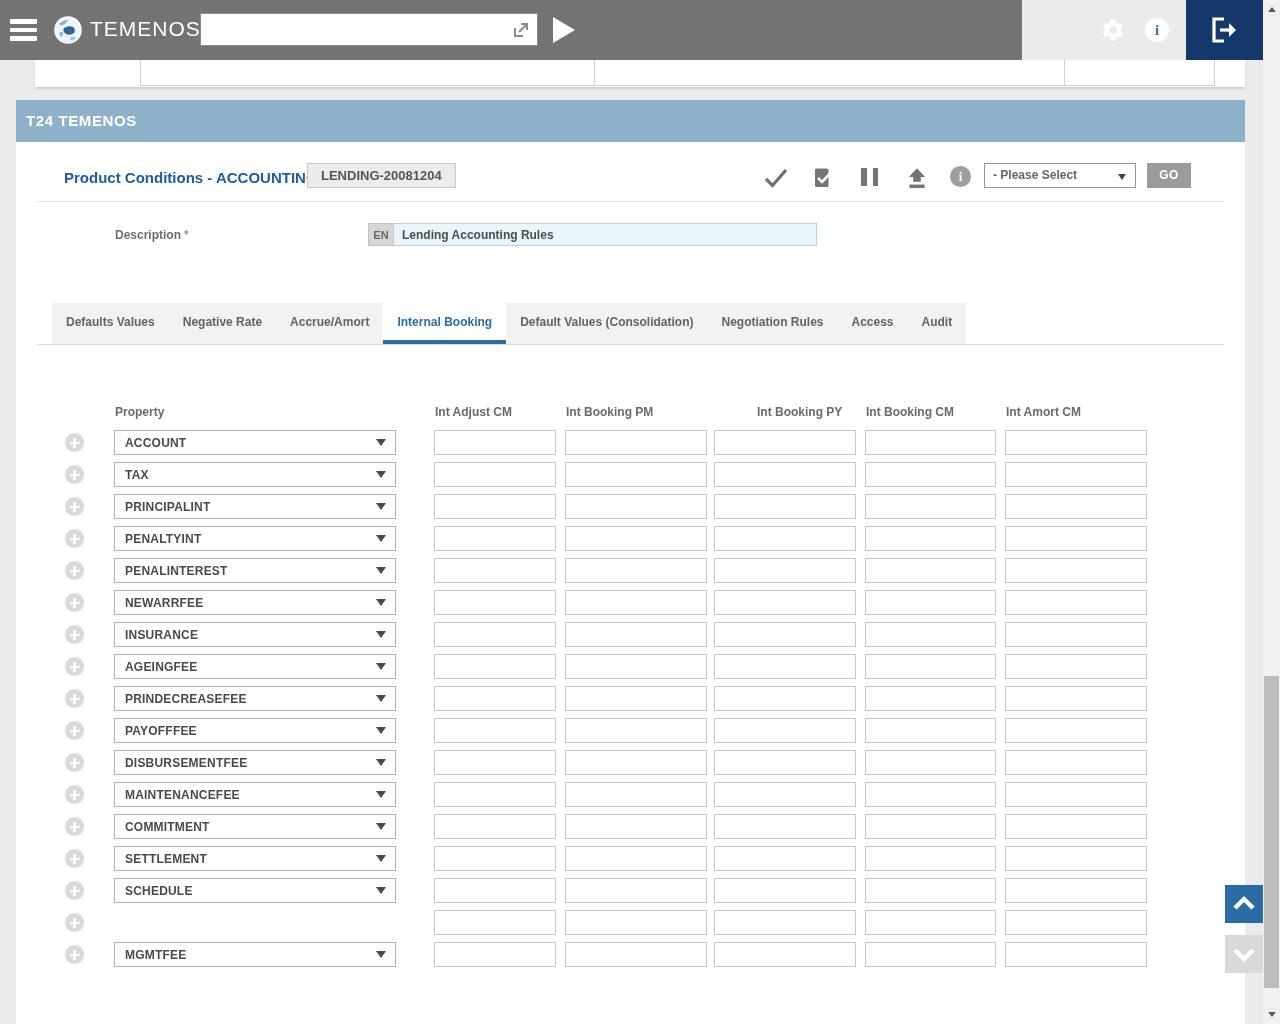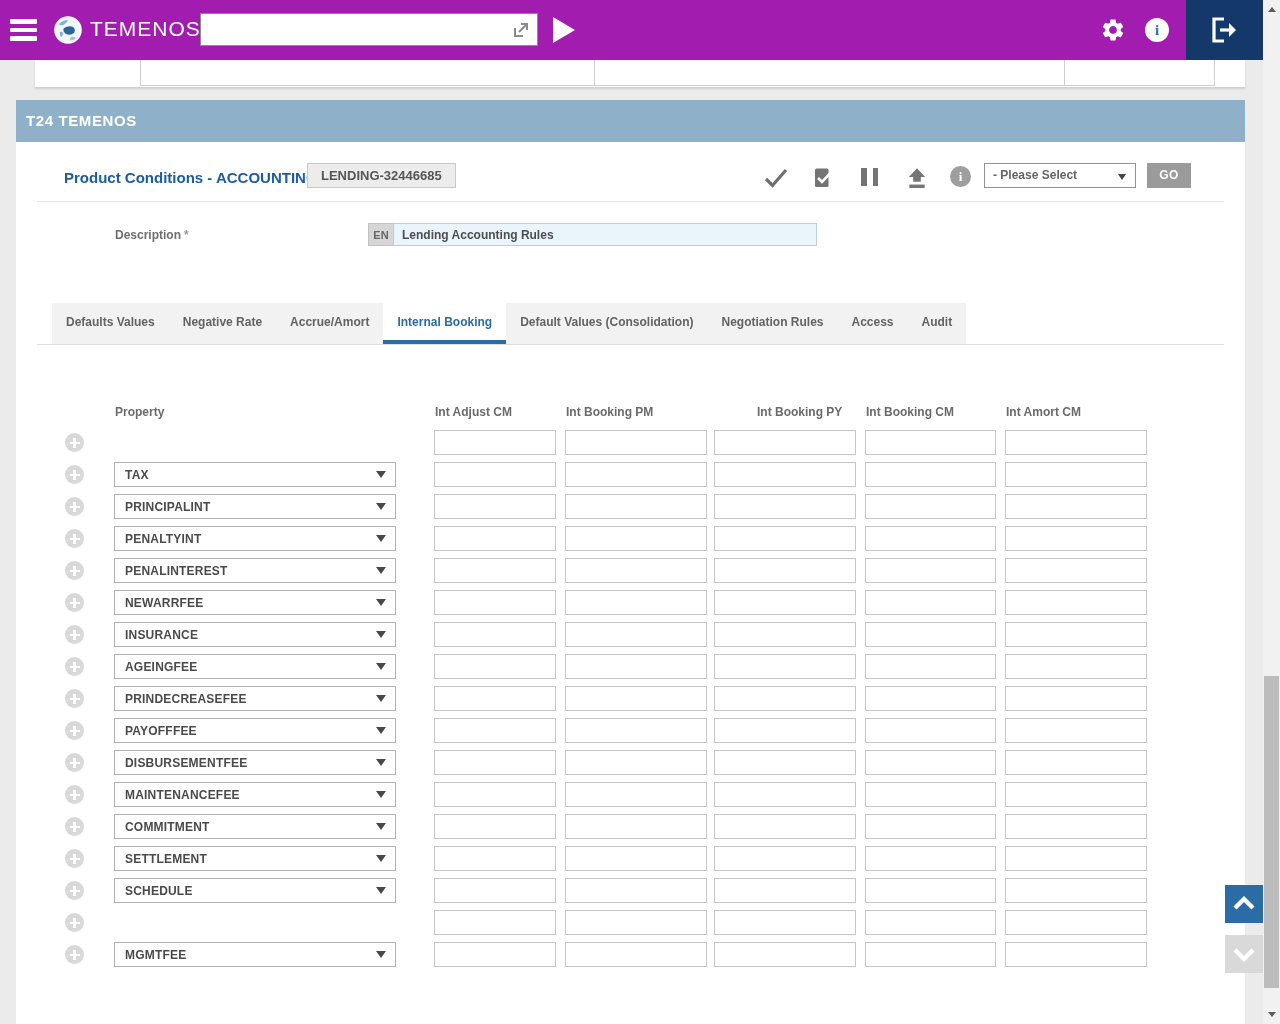--- a/index.html
+++ b/index.html
@@ -1,21 +1,21 @@
 <!DOCTYPE html>
 <html><head>
 <meta charset="utf-8">
 <style>
   * { margin:0; padding:0; box-sizing:border-box; }
   html,body { width:1280px; height:1024px; }
   body { font-family:"Liberation Sans","DejaVu Sans",sans-serif; background:#ebebeb; overflow:hidden; }
   #screen { position:relative; width:1280px; height:1024px; background:#ebebeb; overflow:hidden; }
 
   
-  .topbar { position:absolute; left:0; top:0; width:1280px; height:60px; background:#a21caf; z-index:30; }
+  .topbar { position:absolute; left:0; top:0; width:1022px; height:60px; background:#737373; z-index:30; }
   .hamburger { position:absolute; left:10px; top:19px; width:27px; height:22px; cursor:pointer; }
   .hamburger span { display:block; width:27px; height:4.5px; background:#fff; border-radius:1px; margin-bottom:4px; }
   .globe { position:absolute; left:54px; top:16px; width:28px; height:28px; }
   .brand { position:absolute; left:90px; top:17px; color:#fff; font-size:21px; font-weight:400; letter-spacing:1px; }
   .searchbox { position:absolute; left:200px; top:13px; width:338px; height:33px; background:#fff; border:1px solid #8c8c8c; }
   .searchbox input { position:absolute; left:4px; top:1px; width:300px; height:29px; border:none; outline:none; font-size:13px; background:transparent; }
   .open-icon { position:absolute; right:5px; top:5px; width:22px; height:22px; }
   .play-btn { position:absolute; left:553px; top:17px; width:0; height:0; border-left:22px solid #fff; border-top:13px solid transparent; border-bottom:13px solid transparent; cursor:pointer; }
   .tb-gear { position:absolute; left:1100px; top:17px; width:26px; height:26px; cursor:pointer; }
   .tb-info { position:absolute; left:1145px; top:18px; width:24px; height:24px; background:#fff; border-radius:50%; color:#3570a8; font-weight:700; font-size:15px; text-align:center; line-height:24px; cursor:pointer; font-family:"Liberation Serif",serif; }
@@ -131,21 +131,21 @@
     <div class="pbox" style="left:559px;width:471px;"></div>
     <div class="pbox" style="left:1029px;width:151px;"></div>
   </div>
 
   <div class="t24bar">
     <div class="t24title">T24 TEMENOS</div>
   </div>
 
   <div class="main">
     <div class="page-title">Product Conditions - ACCOUNTING</div>
-    <div class="record-badge">LENDING-32446685</div>
+    <div class="record-badge">LENDING-20081204</div>
 
     <svg class="tool-ic" style="left:747px;" viewBox="0 0 26 24">
       <path d="M3 13 L9.5 19.5 L23 4" fill="none" stroke="#6f6f6f" stroke-width="3.2"></path>
     </svg>
     <svg class="tool-ic" style="left:794px;" viewBox="0 0 24 24">
       <rect x="4" y="2.5" width="13.5" height="18.5" rx="1.5" fill="#757575"></rect>
       <path d="M7 12 L11 16 L20 6.5" fill="none" stroke="#ffffff" stroke-width="2.6"></path>
     </svg>
     <div class="tool-ic tool-pause" style="left:842px;"><span></span><span></span></div>
     <svg class="tool-ic" style="left:888px;" viewBox="0 0 22 22">
@@ -188,20 +188,24 @@
     <div class="colhead" style="left:699px;margin-left:42px;">Int Booking PY</div>
     <div class="colhead" style="left:850px;">Int Booking CM</div>
     <div class="colhead" style="left:990px;">Int Amort CM</div>
 
     <div class="rows">
         <div class="prow">
           <div class="plus">
             <i class="ph"></i>
             <i class="pv"></i>
           </div>
+          <div class="pselect">
+            <span class="ptext">ACCOUNT</span>
+            <span class="caret"></span>
+          </div>
           <input class="cell c0" style="">
           <input class="cell c1" style="">
           <input class="cell c2" style="">
           <input class="cell c3" style="">
           <input class="cell c4" style="">
         </div>
         <div class="prow">
           <div class="plus">
             <i class="ph"></i>
             <i class="pv"></i>

